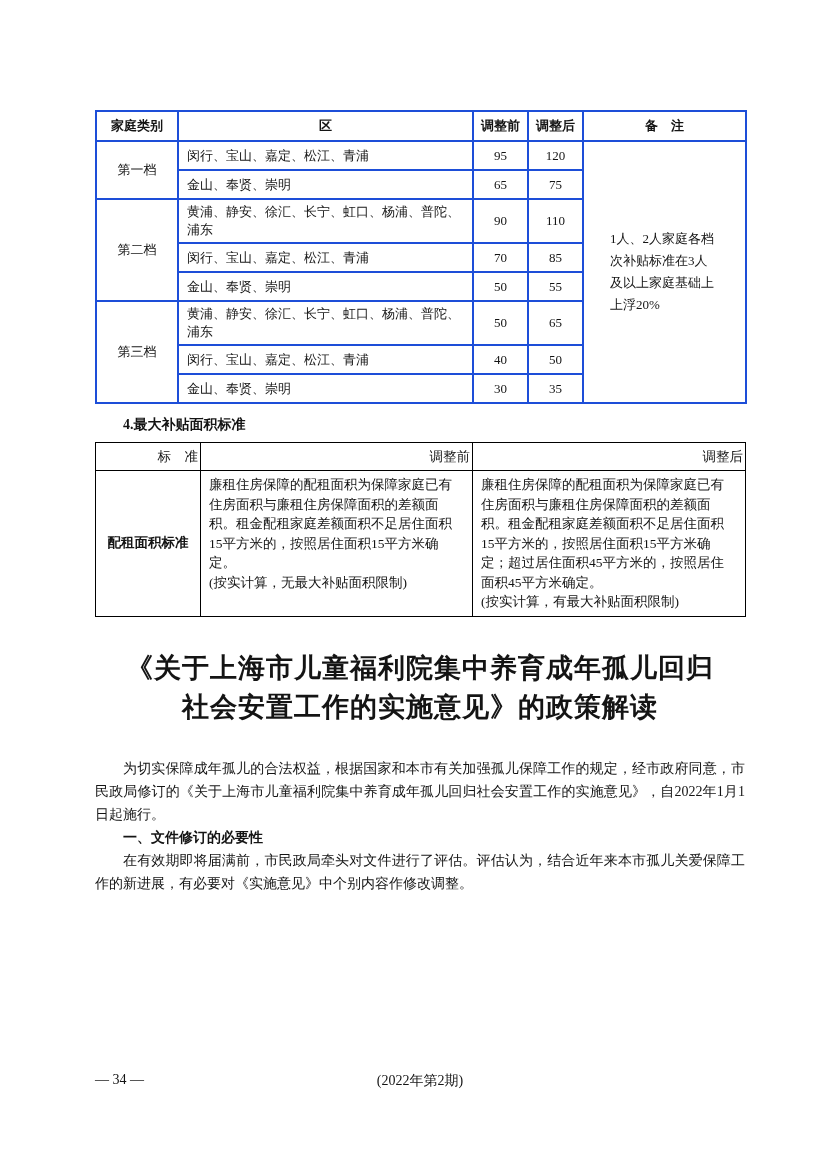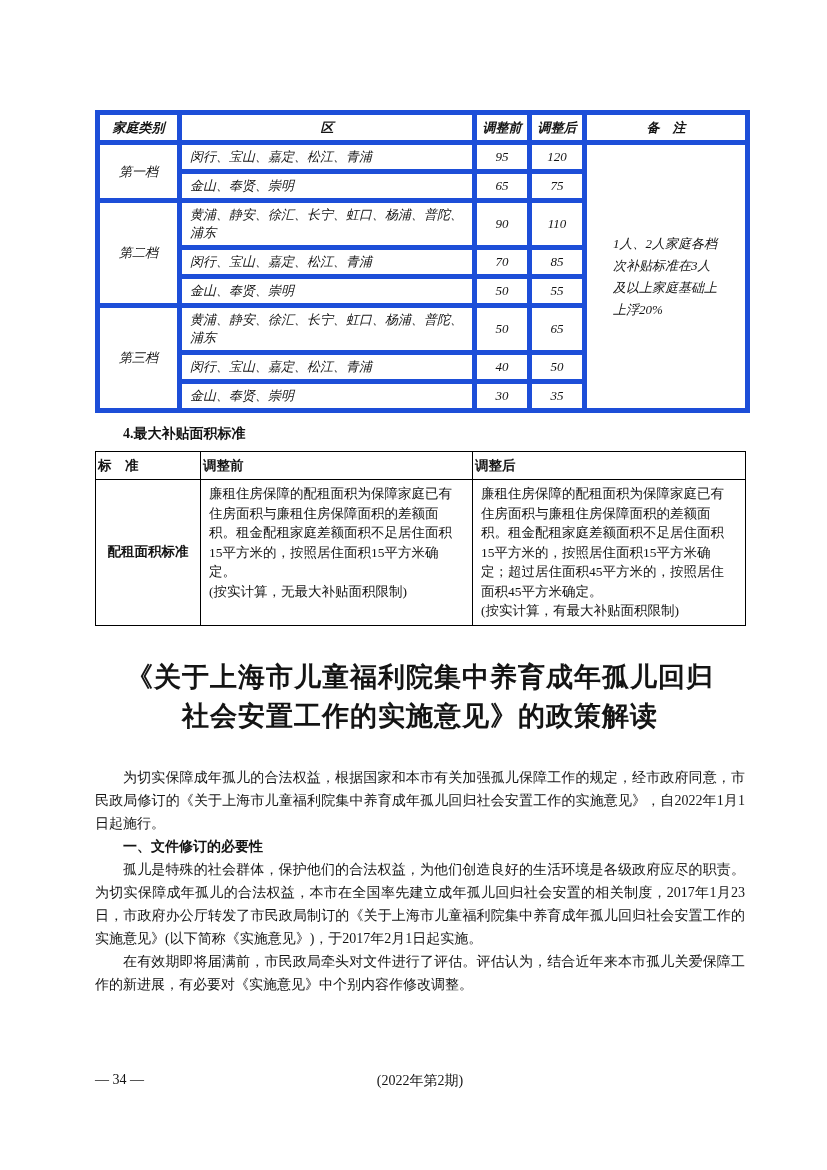--- a/index.html
+++ b/index.html
@@ -25,21 +25,21 @@
     width: 650px;
   }
 
   
   table {
     border-collapse: collapse;
     width: 650px;
     table-layout: fixed;
   }
   .t1 { font-size: 13px; }
-  .t1 th, .t1 td { border: 5px solid #1d4ed8; font-style: italic; }
+  .t1 th, .t1 td { border: 2px solid #1d4ed8; }
   .t1 thead tr { height: 30px; }
   .t1 tbody tr { height: 29px; }
   .t1 th {
     font-weight: bold;
     text-align: center;
     padding: 2px;
   }
   .t1 td { padding: 3px 2px; }
   .t1 .tier   { text-align: center; }
   .t1 .district {
@@ -52,21 +52,21 @@
   .t1 .note {
     text-align: left;
     vertical-align: middle;
     padding: 6px 26px;
     line-height: 22px;
   }
 
   .t2 { font-size: 13.5px; margin-top: 7px; }
   .t2 th, .t2 td { border: 1px solid #000; }
   .t2 thead tr { height: 28px; }
-  .t2 th { font-weight: bold; text-align: left; padding: 2px; }
+  .t2 th { font-weight: normal; text-align: right; padding: 2px; }
   .t2 .rowlabel {
     text-align: center;
     font-weight: bold;
     vertical-align: middle;
     padding: 2px;
   }
   .t2 .cell {
     vertical-align: top;
     text-align: left;
     padding: 4px 8px;
@@ -224,21 +224,20 @@
     </table>
 
     <div class="doc-title">
       <div>《关于上海市儿童福利院集中养育成年孤儿回归</div>
       <div>社会安置工作的实施意见》的政策解读</div>
     </div>
 
     <div class="body-text">
       <p>为切实保障成年孤儿的合法权益，根据国家和本市有关加强孤儿保障工作的规定，经市政府同意，市民政局修订的《关于上海市儿童福利院集中养育成年孤儿回归社会安置工作的实施意见》，自2022年1月1日起施行。</p>
       <p class="bold-heading">一、文件修订的必要性</p>
-      <p>孤儿是特殊的社会群体，保护他们的合法权益，为他们创造良好的生活环境是各级政府应尽的职责。为切实保障成年孤儿的合法权益，本市在全国率先建立成年孤儿回归社会安置的相关制度，2017年1月23日，市政府办公厅转发了市民政局制订的《关于上海市儿童福利院集中养育成年孤儿回归社会安置工作的实施意见》(以下简称《实施意见》)，于2017年2月1日起实施。</p>
       <p>在有效期即将届满前，市民政局牵头对文件进行了评估。评估认为，结合近年来本市孤儿关爱保障工作的新进展，有必要对《实施意见》中个别内容作修改调整。</p>
     </div>
   </div>
 
   <div class="footer">
     <span class="page-num">— 34 —</span>
     <div class="issue">(2022年第2期)</div>
   </div>
 </div>
 

